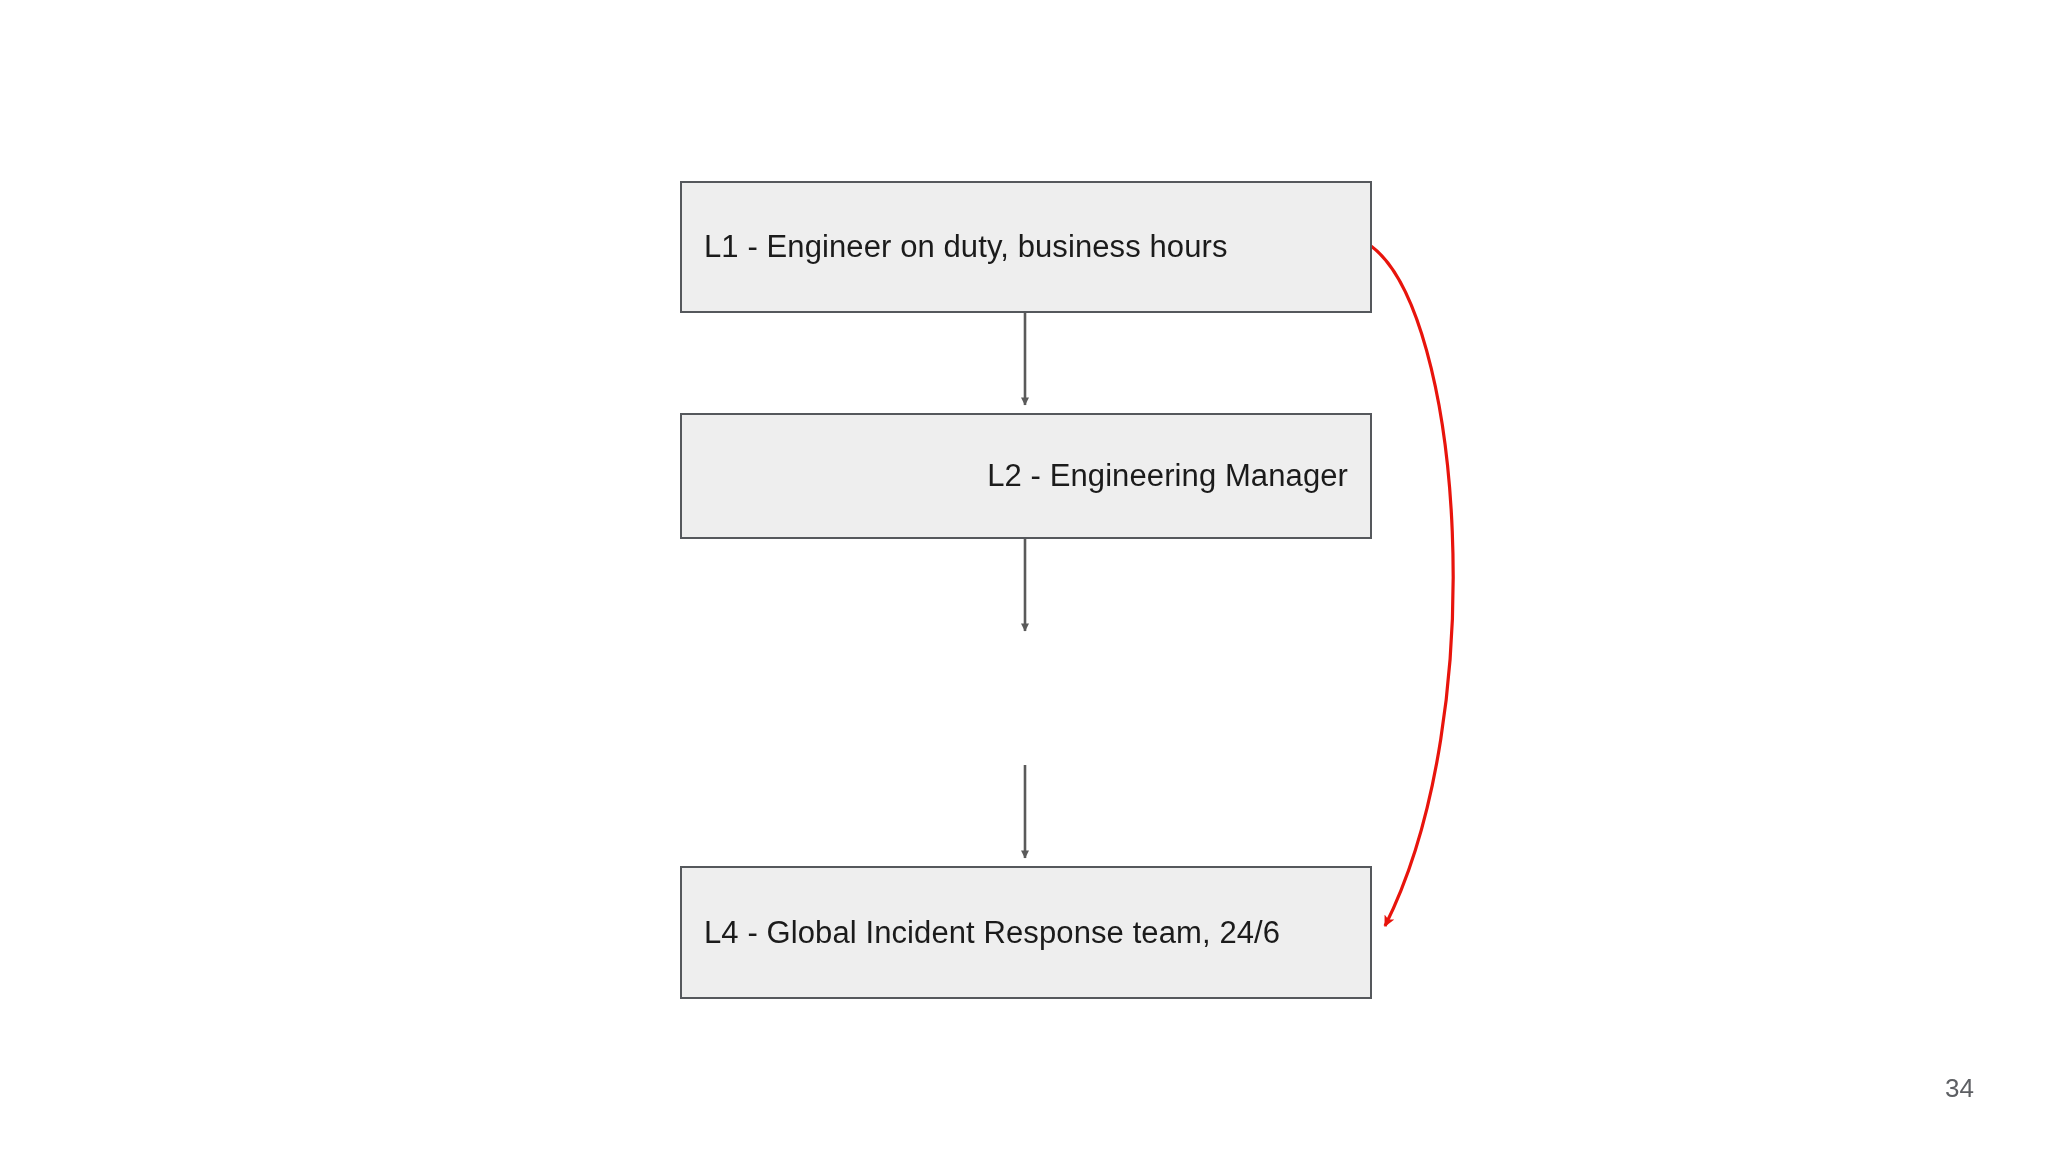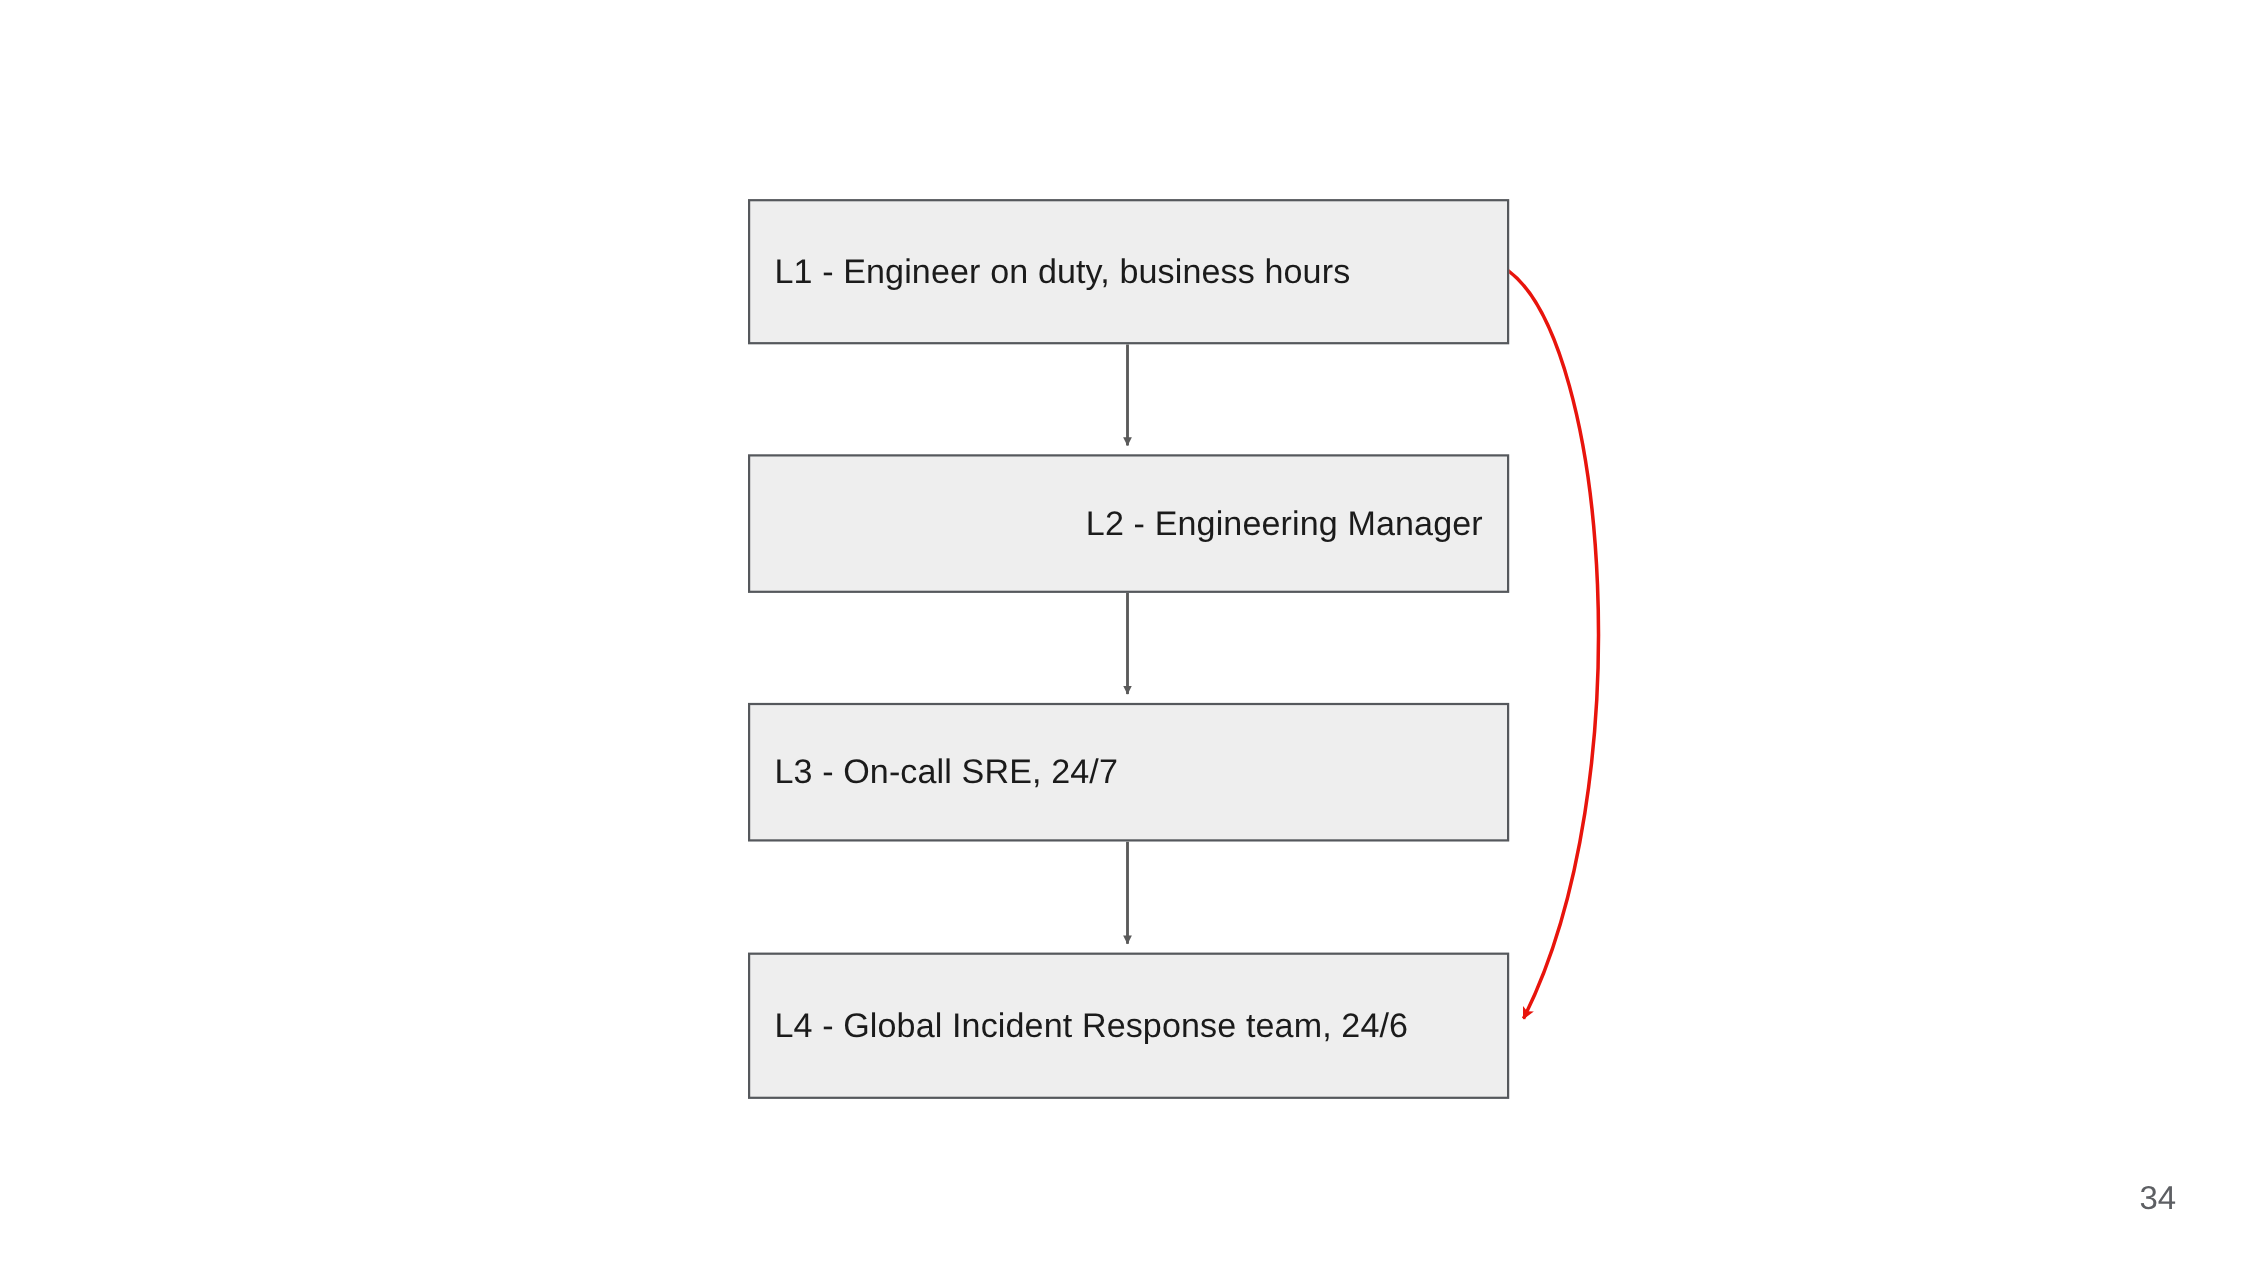--- a/index.html
+++ b/index.html
@@ -65,21 +65,21 @@
   #node-l1 { left: 680px; top: 168px;  width: 692px; height: 132px; }
   #node-l2 { left: 680px; top: 400px;  width: 692px; height: 126px; justify-content: flex-end; }
   #node-l3 { left: 680px; top: 626px;  width: 692px; height: 126px; }
   #node-l4 { left: 680px; top: 853px;  width: 692px; height: 133px; }
 
   #page-number {
     position: absolute;
     left: 1945px;
     top: 1073px;
     width: 70px;
-    font-size: 30px;
+    font-size: 26px;
     color: #5d5f63;
     text-align: left;
   }
 </style>
 </head>
 <body>
 
 <div id="slide">
 
   <div class="diagram-layer">
@@ -104,23 +104,20 @@
     </svg>
 
     <div class="node" id="node-l1">
       <span class="node-label">L1 - Engineer on duty, business hours</span>
     </div>
 
     <div class="node" id="node-l2">
       <span class="node-label">L2 - Engineering Manager</span>
     </div>
 
-    <div class="node" id="node-l3">
-      <span class="node-label">L3 - On-call SRE, 24/7</span>
-    </div>
 
     <div class="node" id="node-l4">
       <span class="node-label">L4 - Global Incident Response team, 24/6</span>
     </div>
 
   </div>
 
   <div id="page-number">34</div>
 
 </div>

